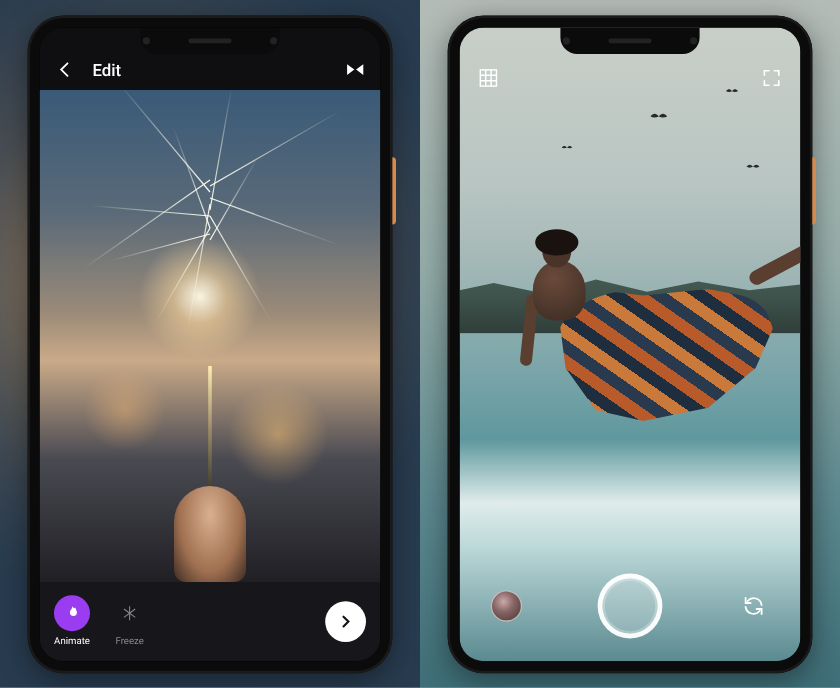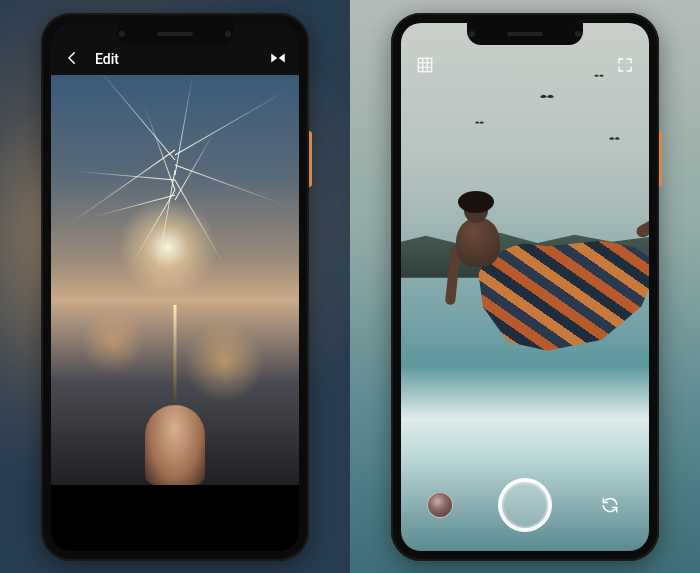--- a/index.html
+++ b/index.html
@@ -35,21 +35,21 @@
     background: linear-gradient(180deg, #aeb8b4 0%, #8ca6a6 45%, #6b9294 100%);
   }
   .bg-right::before{
     content:"";
     position:absolute; inset:-20px;
     background: linear-gradient(180deg, #b7bdb8 0%, #94aca8 40%, #5e8a90 70%, #3a6a74 100%);
     filter: blur(10px);
   }
   .phone {
     position: relative;
-    width: 268px;
+    width: 304px;
     height: 548px;
     background: #0b0b0b;
     border-radius: 30px;
     padding: 10px;
     box-shadow: 0 6px 24px rgba(0,0,0,0.4), inset 0 0 0 2px #1a1a1a;
   }
   .phone::after{
     content:"";
     position:absolute;
     right:-3px; top:118px;
@@ -272,20 +272,43 @@
         <div class="spark-line" style="transform:translate(-50%,-100%) rotate(190deg);height:105px"></div>
         <div class="spark-line" style="transform:translate(-50%,-100%) rotate(240deg);height:125px"></div>
         <div class="spark-line" style="transform:translate(-50%,-100%) rotate(290deg);height:115px"></div>
         <div class="spark-line" style="transform:translate(-50%,-100%) rotate(330deg);height:100px"></div>
         <div class="spark-line" style="transform:translate(-50%,-100%) rotate(30deg);height:90px"></div>
         <div class="spark-line" style="transform:translate(-50%,-100%) rotate(75deg);height:85px"></div>
         <div class="spark-line" style="transform:translate(-50%,-100%) rotate(160deg);height:90px"></div>
         <div class="spark-line" style="transform:translate(-50%,-100%) rotate(210deg);height:80px"></div>
       </div>
 
+      <div class="edit-bottombar">
+        <div class="tool active">
+          <span class="bubble">
+            <svg width="14" height="14" viewBox="0 0 24 24" fill="#fff">
+                <path d="M12 2c1 4-3 5-3 9a5 5 0 0010 0c0-3-2-4-2-7-2 2-3 0-5-2z"></path>
+              </svg>
+          </span>
+          <span>Animate</span>
+        </div>
+        <div class="tool">
+          <span class="bubble">
+            <svg width="14" height="14" viewBox="0 0 24 24" fill="none" stroke="#888" stroke-width="1.5">
+                <path d="M12 2v20M4 6l16 12M20 6L4 18"></path>
+              </svg>
+          </span>
+          <span>Freeze</span>
+        </div>
+        <div class="next-btn">
+          <svg width="14" height="14" viewBox="0 0 24 24" fill="none" stroke="#111" stroke-width="3" stroke-linecap="round">
+              <path d="M9 5l7 7-7 7"></path>
+            </svg>
+        </div>
+      </div>
     </div>
   </div>
 </div>
 
 <div class="half bg-right">
   <div class="phone">
     <div class="screen">
       <div class="notch">
         <span class="dot"></span>
           <span class="speaker"></span>

